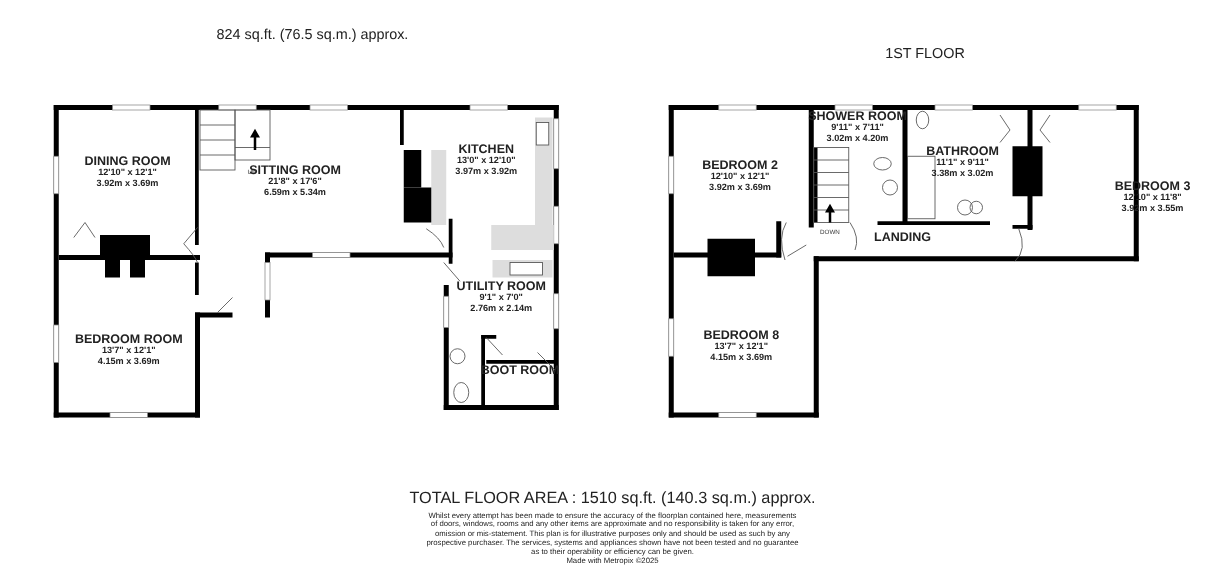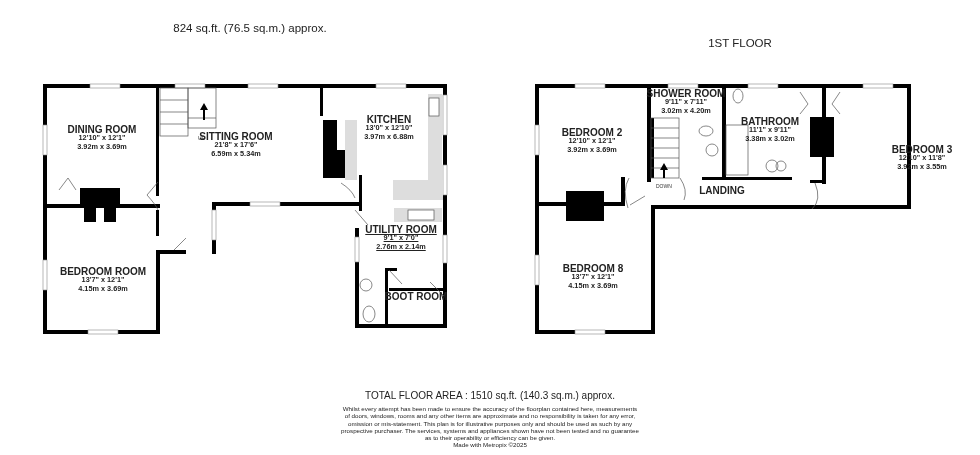--- a/index.html
+++ b/index.html
@@ -5,21 +5,21 @@
   html,body{margin:0;padding:0;background:#fff;}
   body{width:980px;height:455px;position:relative;overflow:hidden;font-family:"Liberation Sans",sans-serif;color:#222;}
   .hdr{position:absolute;text-align:center;font-size:11.5px;line-height:13px;color:#222;}
   .hdr .t{display:block;}
   svg{position:absolute;left:0;top:0;}
   .room{position:absolute;text-align:center;font-size:7.3px;line-height:8.4px;font-weight:bold;color:#222;white-space:nowrap;transform:translateX(-50%);}
   .room span{display:block;}
   .room .n{font-size:10px;}
   .small{position:absolute;font-size:5px;color:#333;}
   .footer{position:absolute;left:310px;top:390px;width:360px;text-align:center;}
-  .total{font-size:10px;color:#222;margin-bottom:4px;}
+  .total{font-size:13px;color:#222;margin-bottom:4px;}
   .disc{font-size:6.2px;line-height:7.3px;color:#222;}
 </style>
 </head>
 <body>
 
 <div class="hdr" style="left:140px;top:22px;width:220px;">
   <span class="t">824 sq.ft. (76.5 sq.m.) approx.</span>
 </div>
 <div class="hdr" style="left:630px;top:22px;width:220px;margin-top:15px;">
   <span class="t">1ST FLOOR</span>
@@ -156,28 +156,28 @@
   <span>3.92m  x 3.69m</span>
 </div>
 <div class="room" style="left:236px;top:133px;">
   <span class="n">SITTING ROOM</span>
   <span>21'8"  x 17'6"</span>
   <span>6.59m  x 5.34m</span>
 </div>
 <div class="room" style="left:389px;top:116px;">
   <span class="n">KITCHEN</span>
   <span>13'0"  x 12'10"</span>
-  <span>3.97m  x 6.88m</span>
+  <span>3.97m  x 3.92m</span>
 </div>
 <div class="room" style="left:103px;top:268px;">
   <span class="n">BEDROOM ROOM</span>
   <span>13'7"  x 12'1"</span>
   <span>4.15m  x 3.69m</span>
 </div>
-<div class="room" style="left:401px;top:226px;text-decoration:underline;">
+<div class="room" style="left:401px;top:226px;">
   <span class="n">UTILITY ROOM</span>
   <span>9'1"  x 7'0"</span>
   <span>2.76m  x 2.14m</span>
 </div>
 <div class="room" style="left:416px;top:293px;">
   <span class="n">BOOT ROOM</span>
 </div>
 <div class="small" style="left:198px;top:135px;">UP</div>
 
 <div class="room" style="left:592px;top:129px;">

